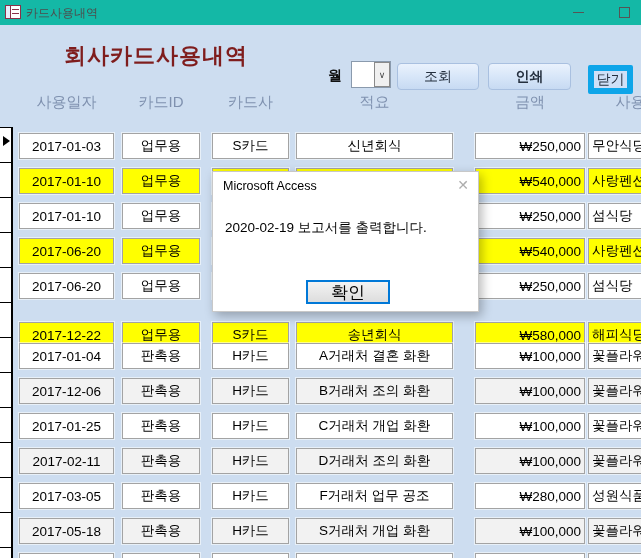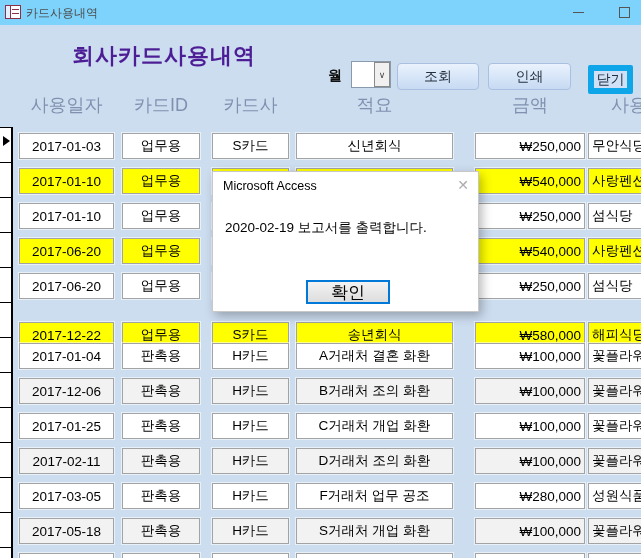--- a/index.html
+++ b/index.html
@@ -1,48 +1,48 @@
 <!DOCTYPE html>
 <html><head>
 <meta charset="utf-8">
 <style>
   * { margin:0; padding:0; box-sizing:border-box; }
   html,body { width:641px; height:558px; }
   body { font-family:"Liberation Sans", sans-serif; }
   .window { position:relative; width:641px; height:558px; overflow:hidden; background:#fff; }
 
   
-  .titlebar { position:absolute; left:0; top:0; width:641px; height:25px; background:#7dd3fc; }
+  .titlebar { position:absolute; left:0; top:0; width:641px; height:25px; background:#14b8a6; }
   .app-icon { position:absolute; left:5px; top:5px; width:16px; height:14px; border:1px solid #8b3049; background:#fff; }
   .app-icon:before { content:""; position:absolute; left:0; top:0; width:4px; height:12px; background:#e7eefc; border-right:1px solid #8b3049; }
   .app-icon:after { content:""; position:absolute; left:6px; top:3px; width:7px; height:1px; background:#8b3049; box-shadow:0 4px 0 #8b3049; }
   .win-title { position:absolute; left:26px; top:5px; font-size:12px; color:#4d4d4d; }
   .win-btn { position:absolute; top:0; width:30px; height:25px; display:flex; align-items:center; justify-content:center; }
   .min-glyph { width:11px; height:0; border-top:1px solid #555; }
   .max-glyph { width:11px; height:11px; border:1px solid #555; background:transparent; }
 
   
   .formbody { position:absolute; left:0; top:25px; width:641px; height:533px; background:#cdddf0; }
-  .form-title { position:absolute; left:72px; top:16px; font-size:22px; letter-spacing:1px; color:#4c1d95; font-weight:600; }
+  .form-title { position:absolute; left:64px; top:16px; font-size:22px; letter-spacing:1px; color:#7f1d1d; font-weight:600; }
 
   
   .month-label { position:absolute; left:328px; top:42px; font-size:14px; font-weight:bold; color:#111; }
   .combo { position:absolute; left:351px; top:36px; width:40px; height:27px; background:#fff; border:1px solid #8a9aad; display:flex; }
   .combo-text { flex:1; }
   .combo-arrow { width:16px; height:100%; background:#f0f0f0; border:1px solid #8a8a8a; display:flex; align-items:center; justify-content:center; font-size:9px; color:#444; }
   .btn { position:absolute; height:27px; border:1px solid #a9c0e0; border-radius:4px;
          background:linear-gradient(180deg,#eaf2fd 0%,#d6e5f8 55%,#c7daf2 100%);
          font-size:14px; color:#25303f; display:flex; align-items:center; justify-content:center; font-family:"Liberation Sans",sans-serif; }
   .btn-query { left:397px; top:38px; width:82px; }
-  .btn-print { left:488px; top:38px; width:83px; }
+  .btn-print { left:488px; top:38px; width:83px;font-weight:bold; }
   .btn-close { left:588px; top:40px; width:45px; height:29px; border-radius:2px;
                background:#cfe0f7; border:6px solid #0ea5e9; }
 
   
-  .hdr { position:absolute; top:68px; height:18px; font-size:18px; color:#7f91af; text-align:center; overflow:visible; white-space:nowrap; }
+  .hdr { position:absolute; top:68px; height:18px; font-size:15px; color:#7f91af; text-align:center; overflow:visible; white-space:nowrap; }
   .h0 { left:19px;  width:95px; }
   .h1 { left:122px; width:78px; }
   .h2 { left:212px; width:77px; }
   .h3 { left:296px; width:157px; }
   .h4 { left:475px; width:110px; }
   .h5 { left:588px; width:100px; }
 
   
   .sel-seg { position:absolute; left:0; width:13px; background:#fff; border-right:2px solid #000; border-top:1px solid #000; }
   .sel-tri { position:absolute; left:3px; top:8px; width:0; height:0;

